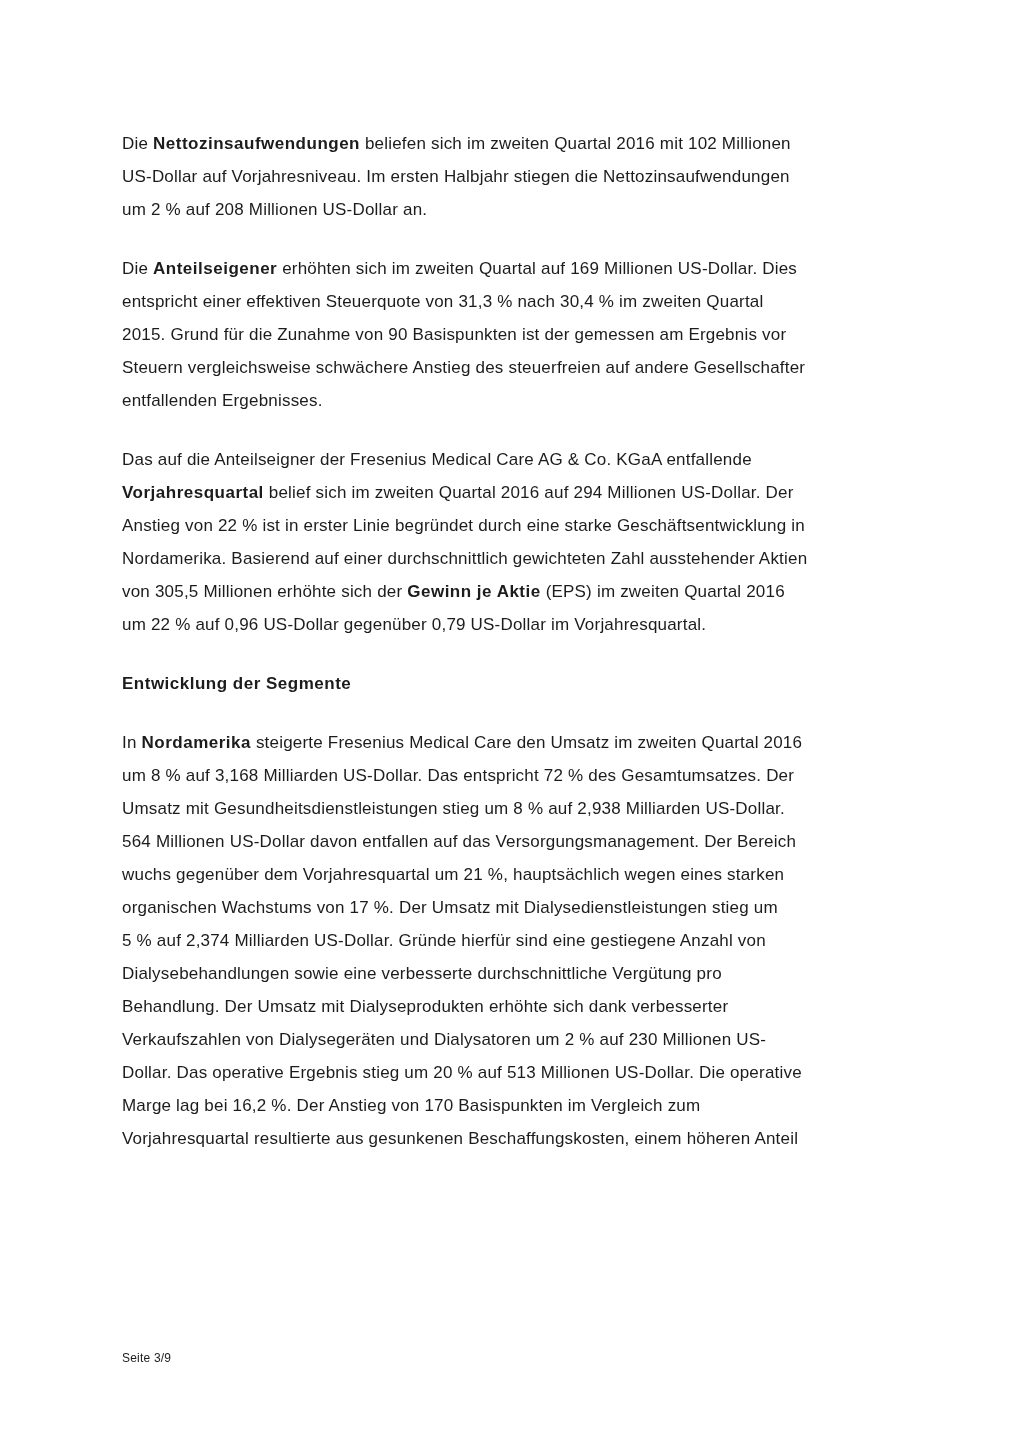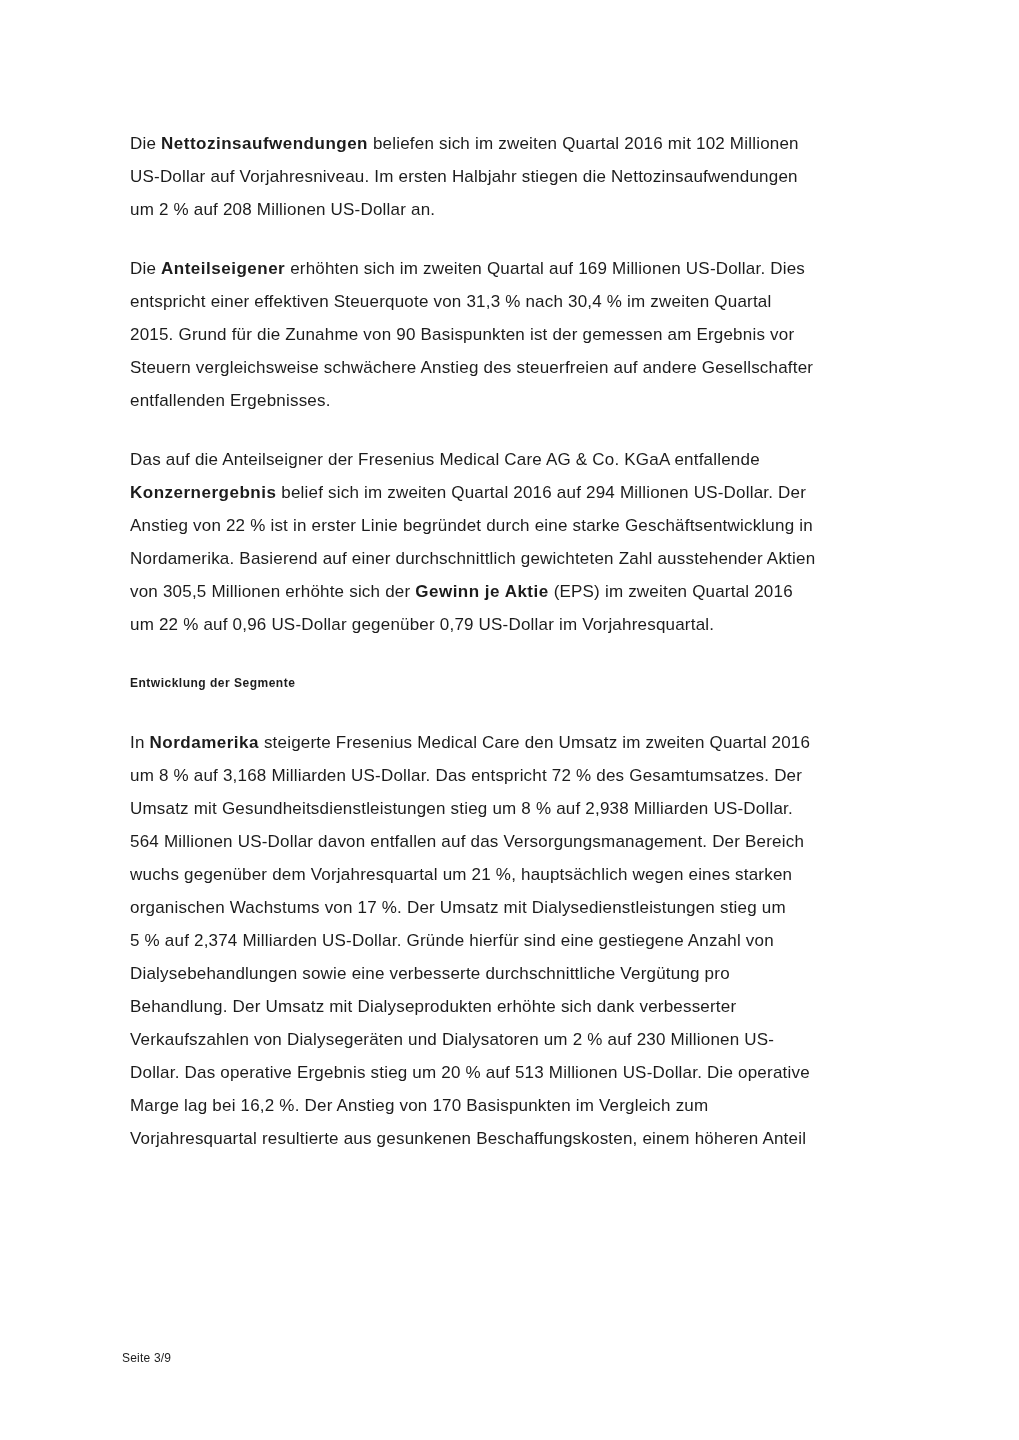--- a/index.html
+++ b/index.html
@@ -11,39 +11,39 @@
     position: relative;
     width: 1019px;
     height: 1440px;
     background: #ffffff;
     overflow: hidden;
     font-family: "Liberation Sans", "DejaVu Sans", sans-serif;
     color: #1c1c1c;
   }
   .content {
     position: absolute;
-    left: 130px;
+    left: 122px;
     top: 127px;
     width: 810px;
   }
   .para {
     margin: 0 0 26px 0;
     font-size: 17px;
     line-height: 33px;
     letter-spacing: 0.2px;
     white-space: pre-line;
     color: #1c1c1c;
   }
   .para strong {
     font-weight: 700;
     letter-spacing: 0.5px;
   }
   .heading {
     margin: 0 0 26px 0;
-    font-size: 12px;
+    font-size: 17px;
     line-height: 33px;
     font-weight: 700;
     letter-spacing: 0.5px;
     color: #1c1c1c;
   }
   .footer {
     position: absolute;
     left: 122px;
     top: 1342px;
     font-size: 12px;
@@ -59,21 +59,21 @@
   <div class="content">
     <p class="para">Die <strong>Nettozinsaufwendungen</strong> beliefen sich im zweiten Quartal 2016 mit 102 Millionen
 US-Dollar auf Vorjahresniveau. Im ersten Halbjahr stiegen die Nettozinsaufwendungen
 um 2 % auf 208 Millionen US-Dollar an.</p>
     <p class="para">Die <strong>Anteilseigener</strong> erhöhten sich im zweiten Quartal auf 169 Millionen US-Dollar. Dies
 entspricht einer effektiven Steuerquote von 31,3 % nach 30,4 % im zweiten Quartal
 2015. Grund für die Zunahme von 90 Basispunkten ist der gemessen am Ergebnis vor
 Steuern vergleichsweise schwächere Anstieg des steuerfreien auf andere Gesellschafter
 entfallenden Ergebnisses.</p>
     <p class="para">Das auf die Anteilseigner der Fresenius Medical Care AG &amp; Co. KGaA entfallende
-<strong>Konzernergebnis</strong> belief sich im zweiten Quartal 2016 auf 294 Millionen US-Dollar. Der
+<strong>Vorjahresquartal</strong> belief sich im zweiten Quartal 2016 auf 294 Millionen US-Dollar. Der
 Anstieg von 22 % ist in erster Linie begründet durch eine starke Geschäftsentwicklung in
 Nordamerika. Basierend auf einer durchschnittlich gewichteten Zahl ausstehender Aktien
 von 305,5 Millionen erhöhte sich der <strong>Gewinn je Aktie</strong> (EPS) im zweiten Quartal 2016
 um 22 % auf 0,96 US-Dollar gegenüber 0,79 US-Dollar im Vorjahresquartal.</p>
     <h2 class="heading">Entwicklung der Segmente</h2>
     <p class="para">In <strong>Nordamerika</strong> steigerte Fresenius Medical Care den Umsatz im zweiten Quartal 2016
 um 8 % auf 3,168 Milliarden US-Dollar. Das entspricht 72 % des Gesamtumsatzes. Der
 Umsatz mit Gesundheitsdienstleistungen stieg um 8 % auf 2,938 Milliarden US-Dollar.
 564 Millionen US-Dollar davon entfallen auf das Versorgungsmanagement. Der Bereich
 wuchs gegenüber dem Vorjahresquartal um 21 %, hauptsächlich wegen eines starken

